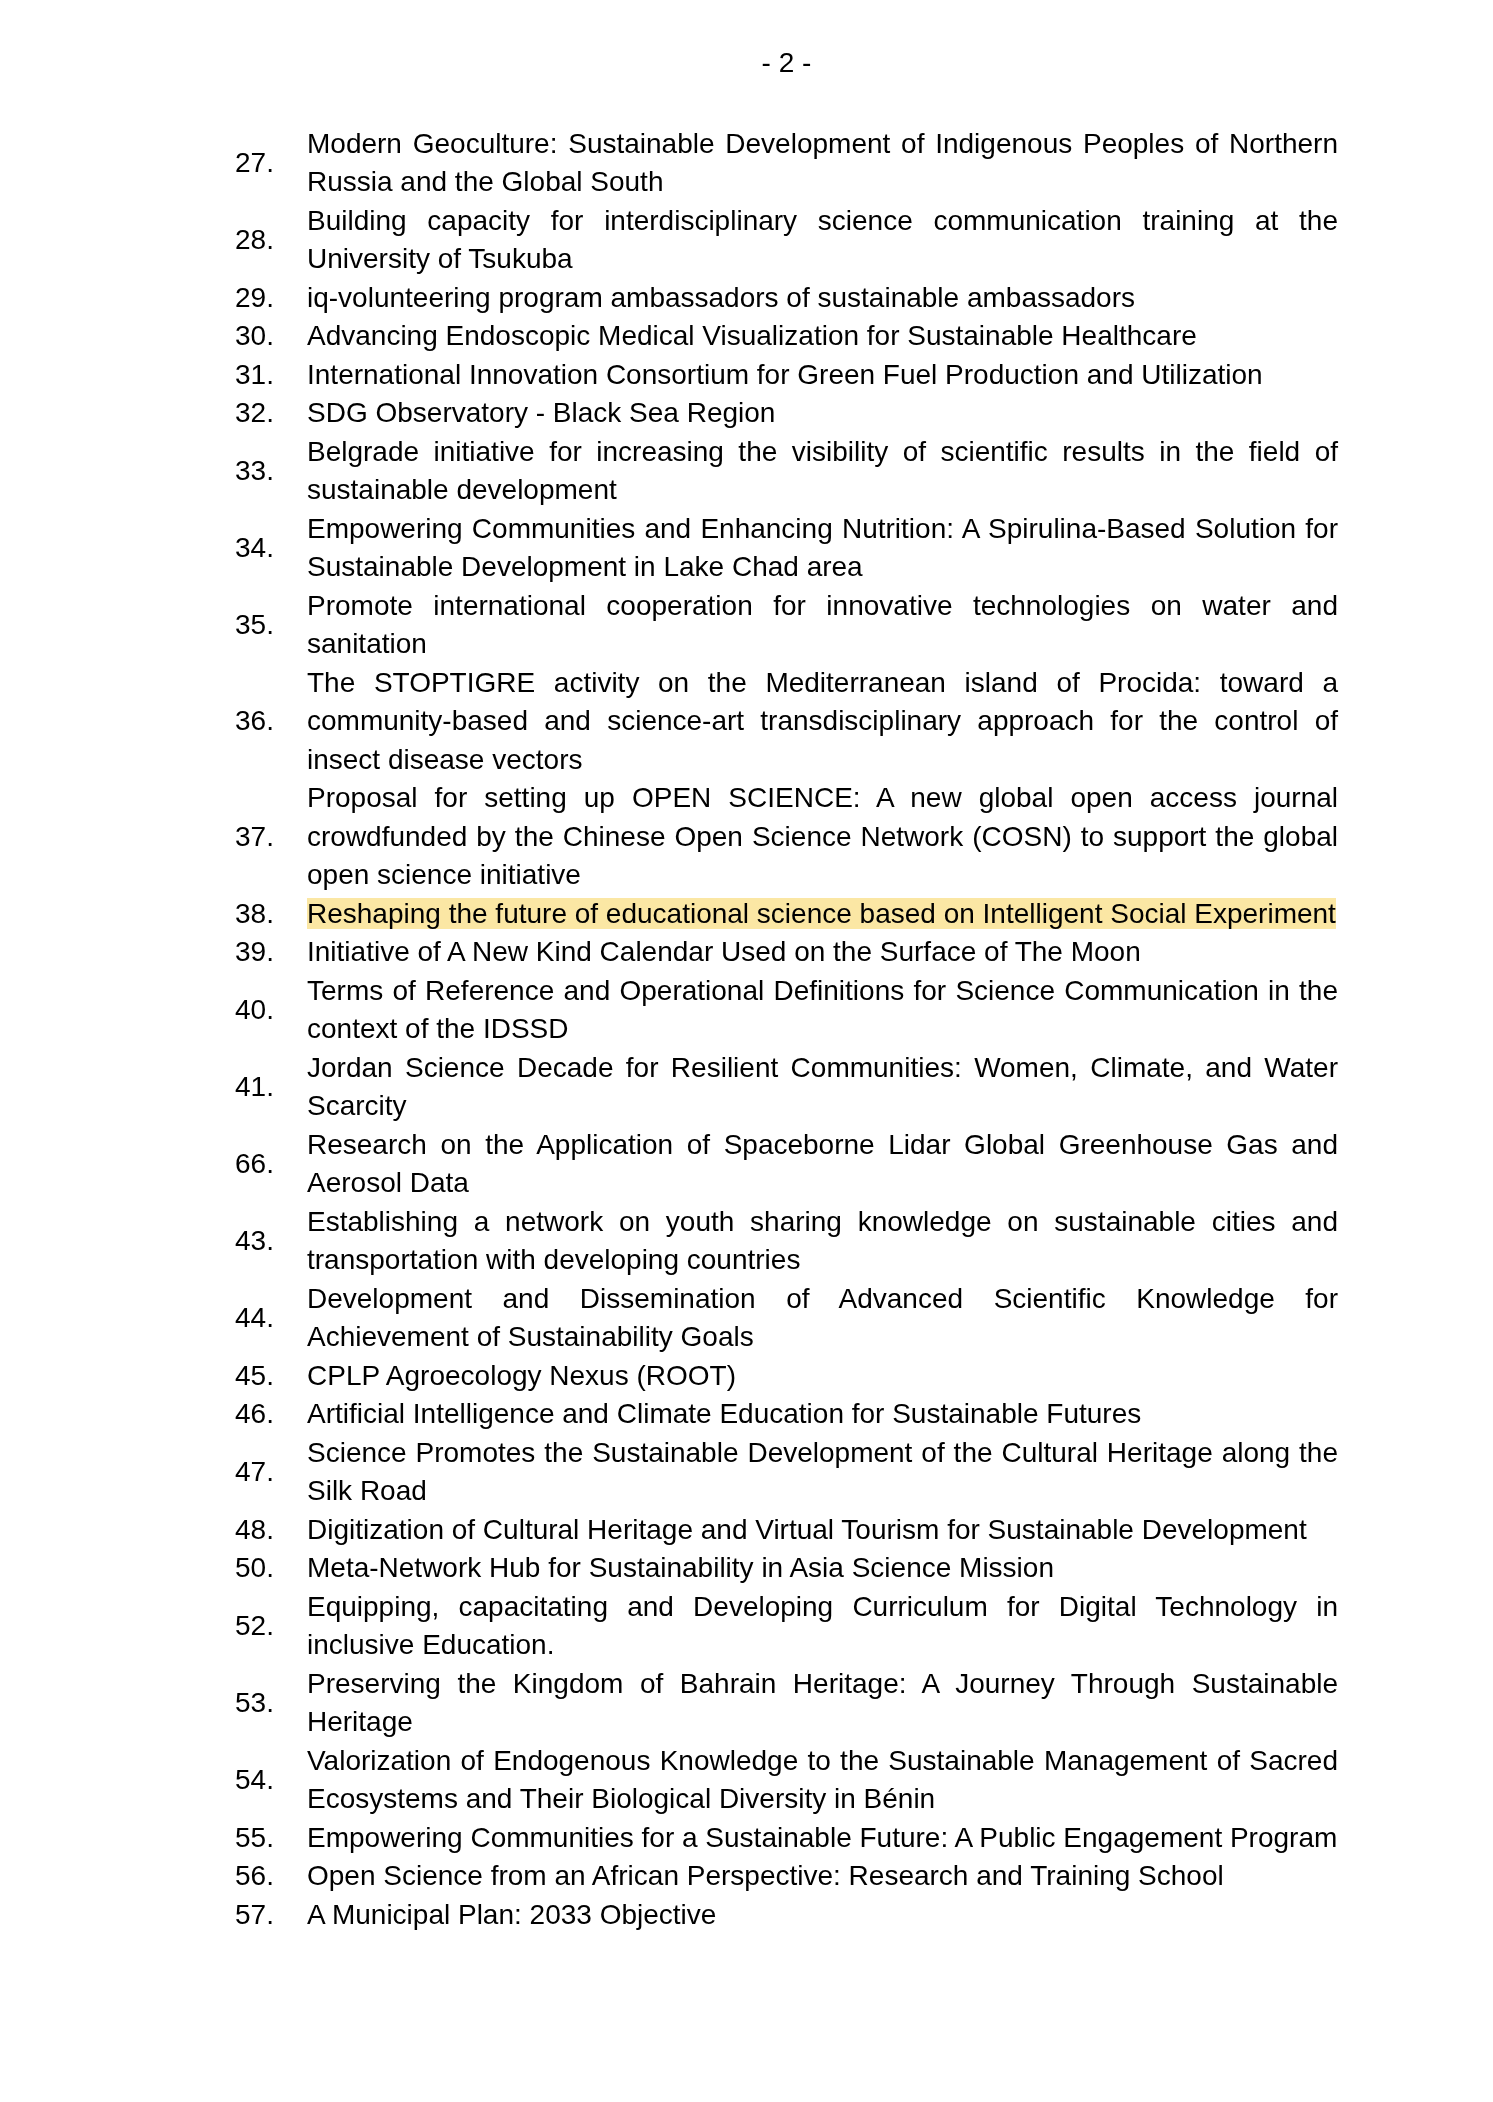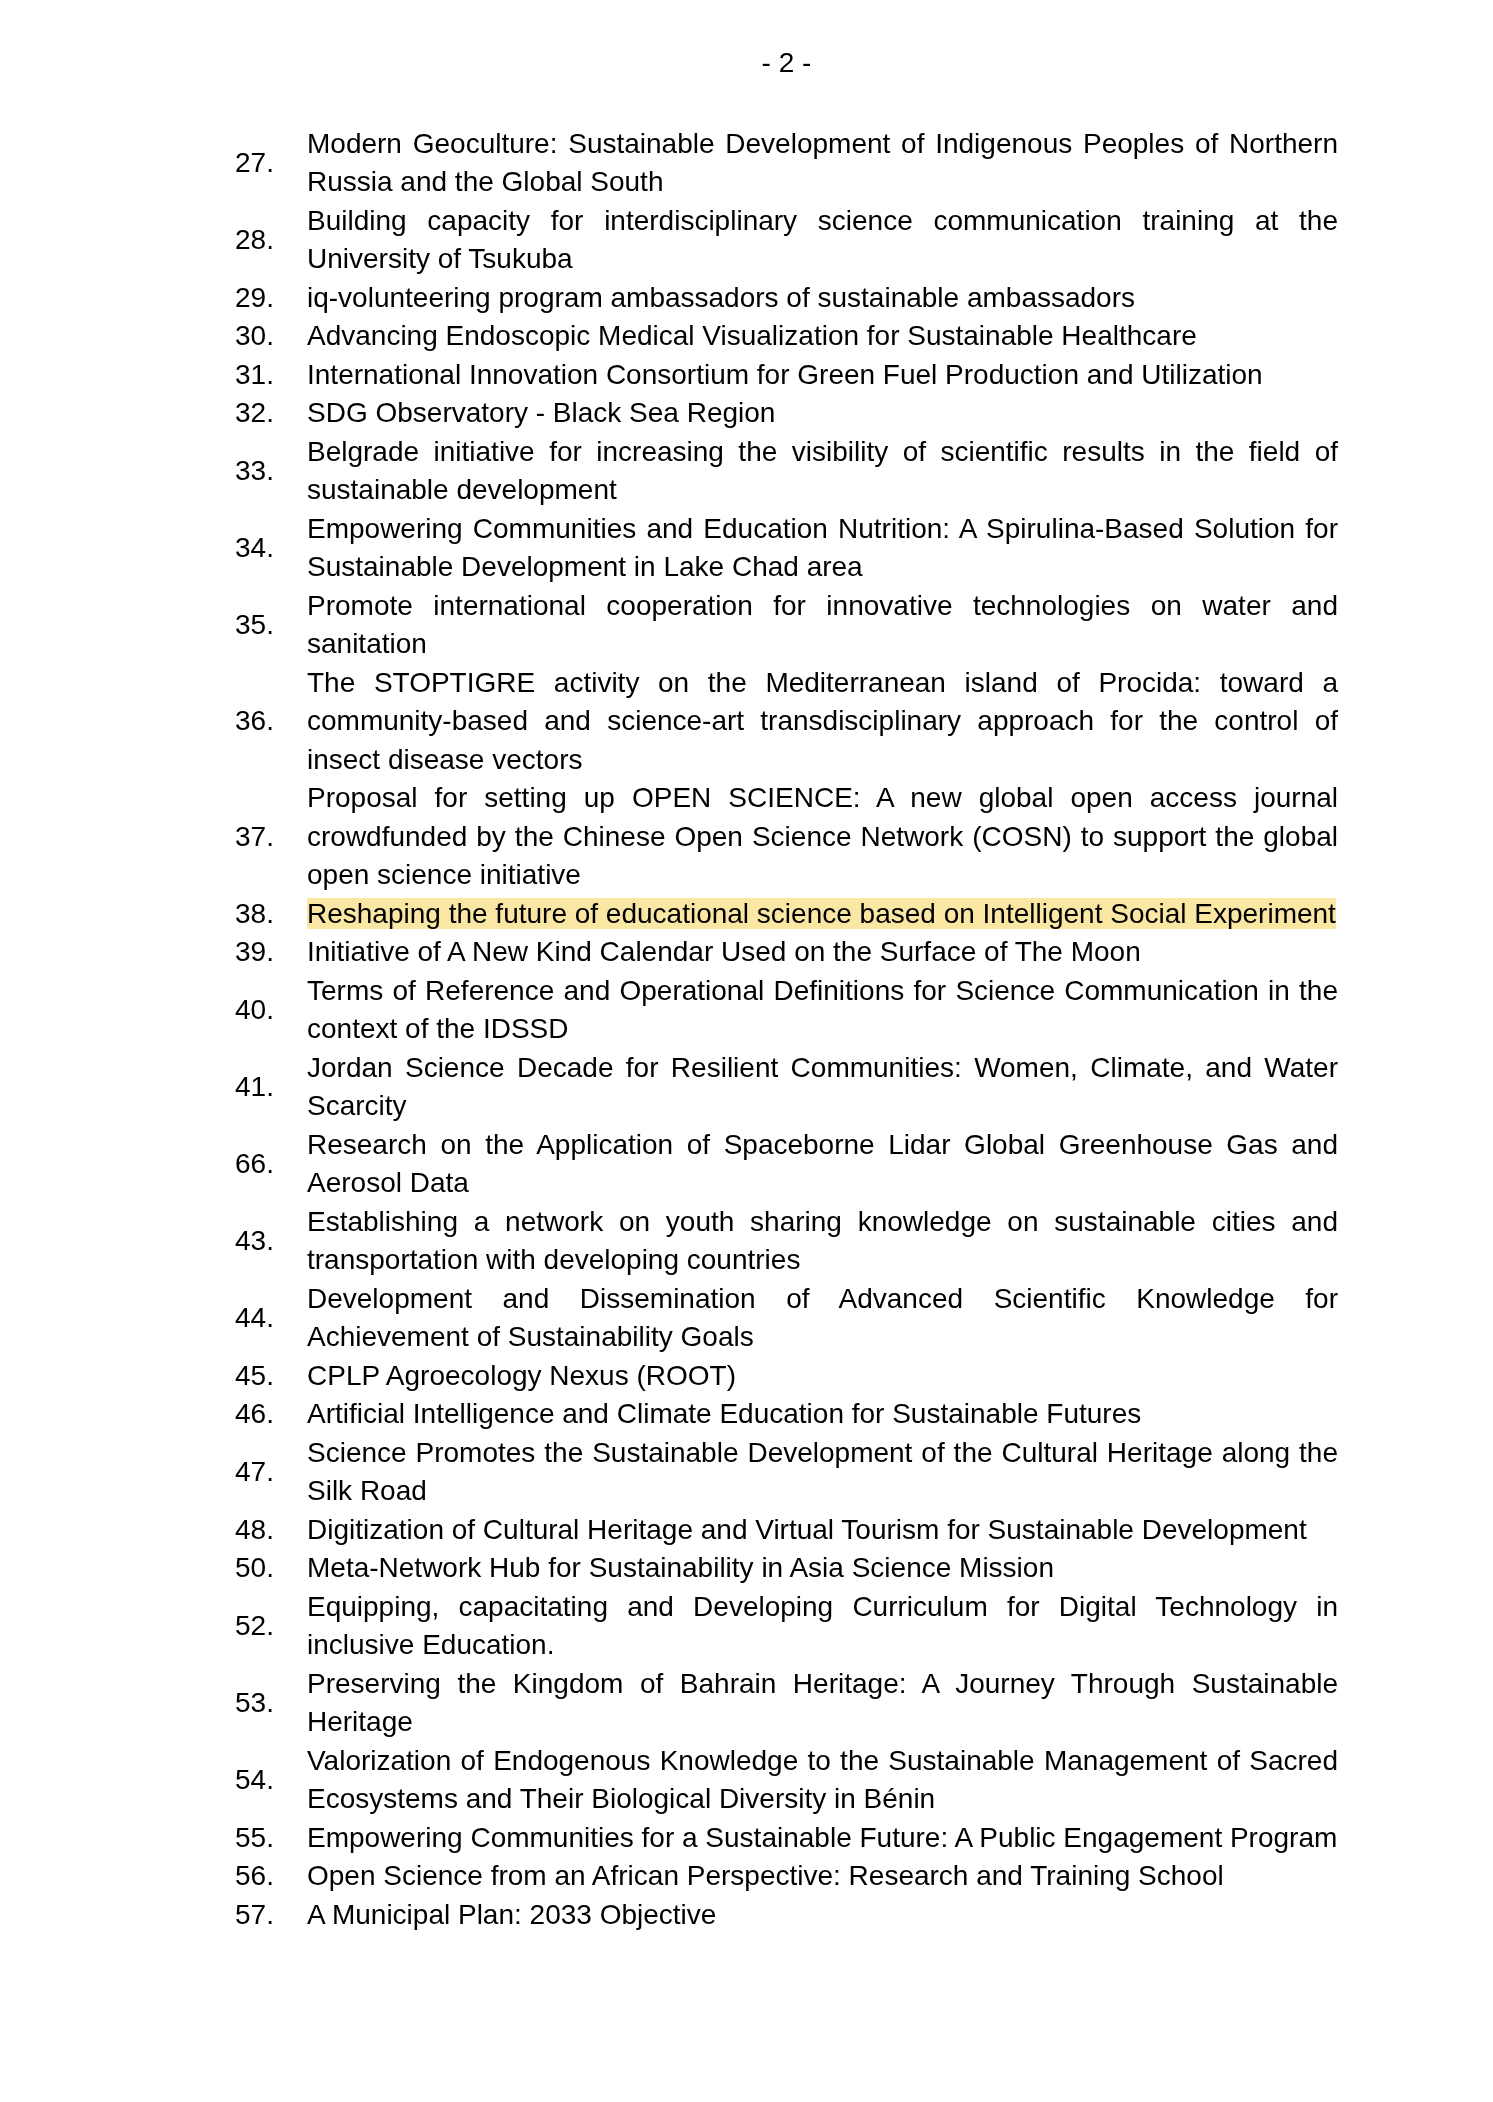--- a/index.html
+++ b/index.html
@@ -73,21 +73,21 @@
     <div class="item">
         <span class="item-num">32.</span>
         <span class="item-text"><span class="item-text-inner">SDG Observatory - Black Sea Region</span></span>
       </div>
     <div class="item">
         <span class="item-num">33.</span>
         <span class="item-text"><span class="item-text-inner">Belgrade initiative for increasing the visibility of scientific results in the field of sustainable development</span></span>
       </div>
     <div class="item">
         <span class="item-num">34.</span>
-        <span class="item-text"><span class="item-text-inner">Empowering Communities and Education Nutrition: A Spirulina-Based Solution for Sustainable Development in Lake Chad area</span></span>
+        <span class="item-text"><span class="item-text-inner">Empowering Communities and Enhancing Nutrition: A Spirulina-Based Solution for Sustainable Development in Lake Chad area</span></span>
       </div>
     <div class="item">
         <span class="item-num">35.</span>
         <span class="item-text"><span class="item-text-inner">Promote international cooperation for innovative technologies on water and sanitation</span></span>
       </div>
     <div class="item">
         <span class="item-num">36.</span>
         <span class="item-text"><span class="item-text-inner">The STOPTIGRE activity on the Mediterranean island of Procida: toward a community-based and science-art transdisciplinary approach for the control of insect disease vectors</span></span>
       </div>
     <div class="item">

